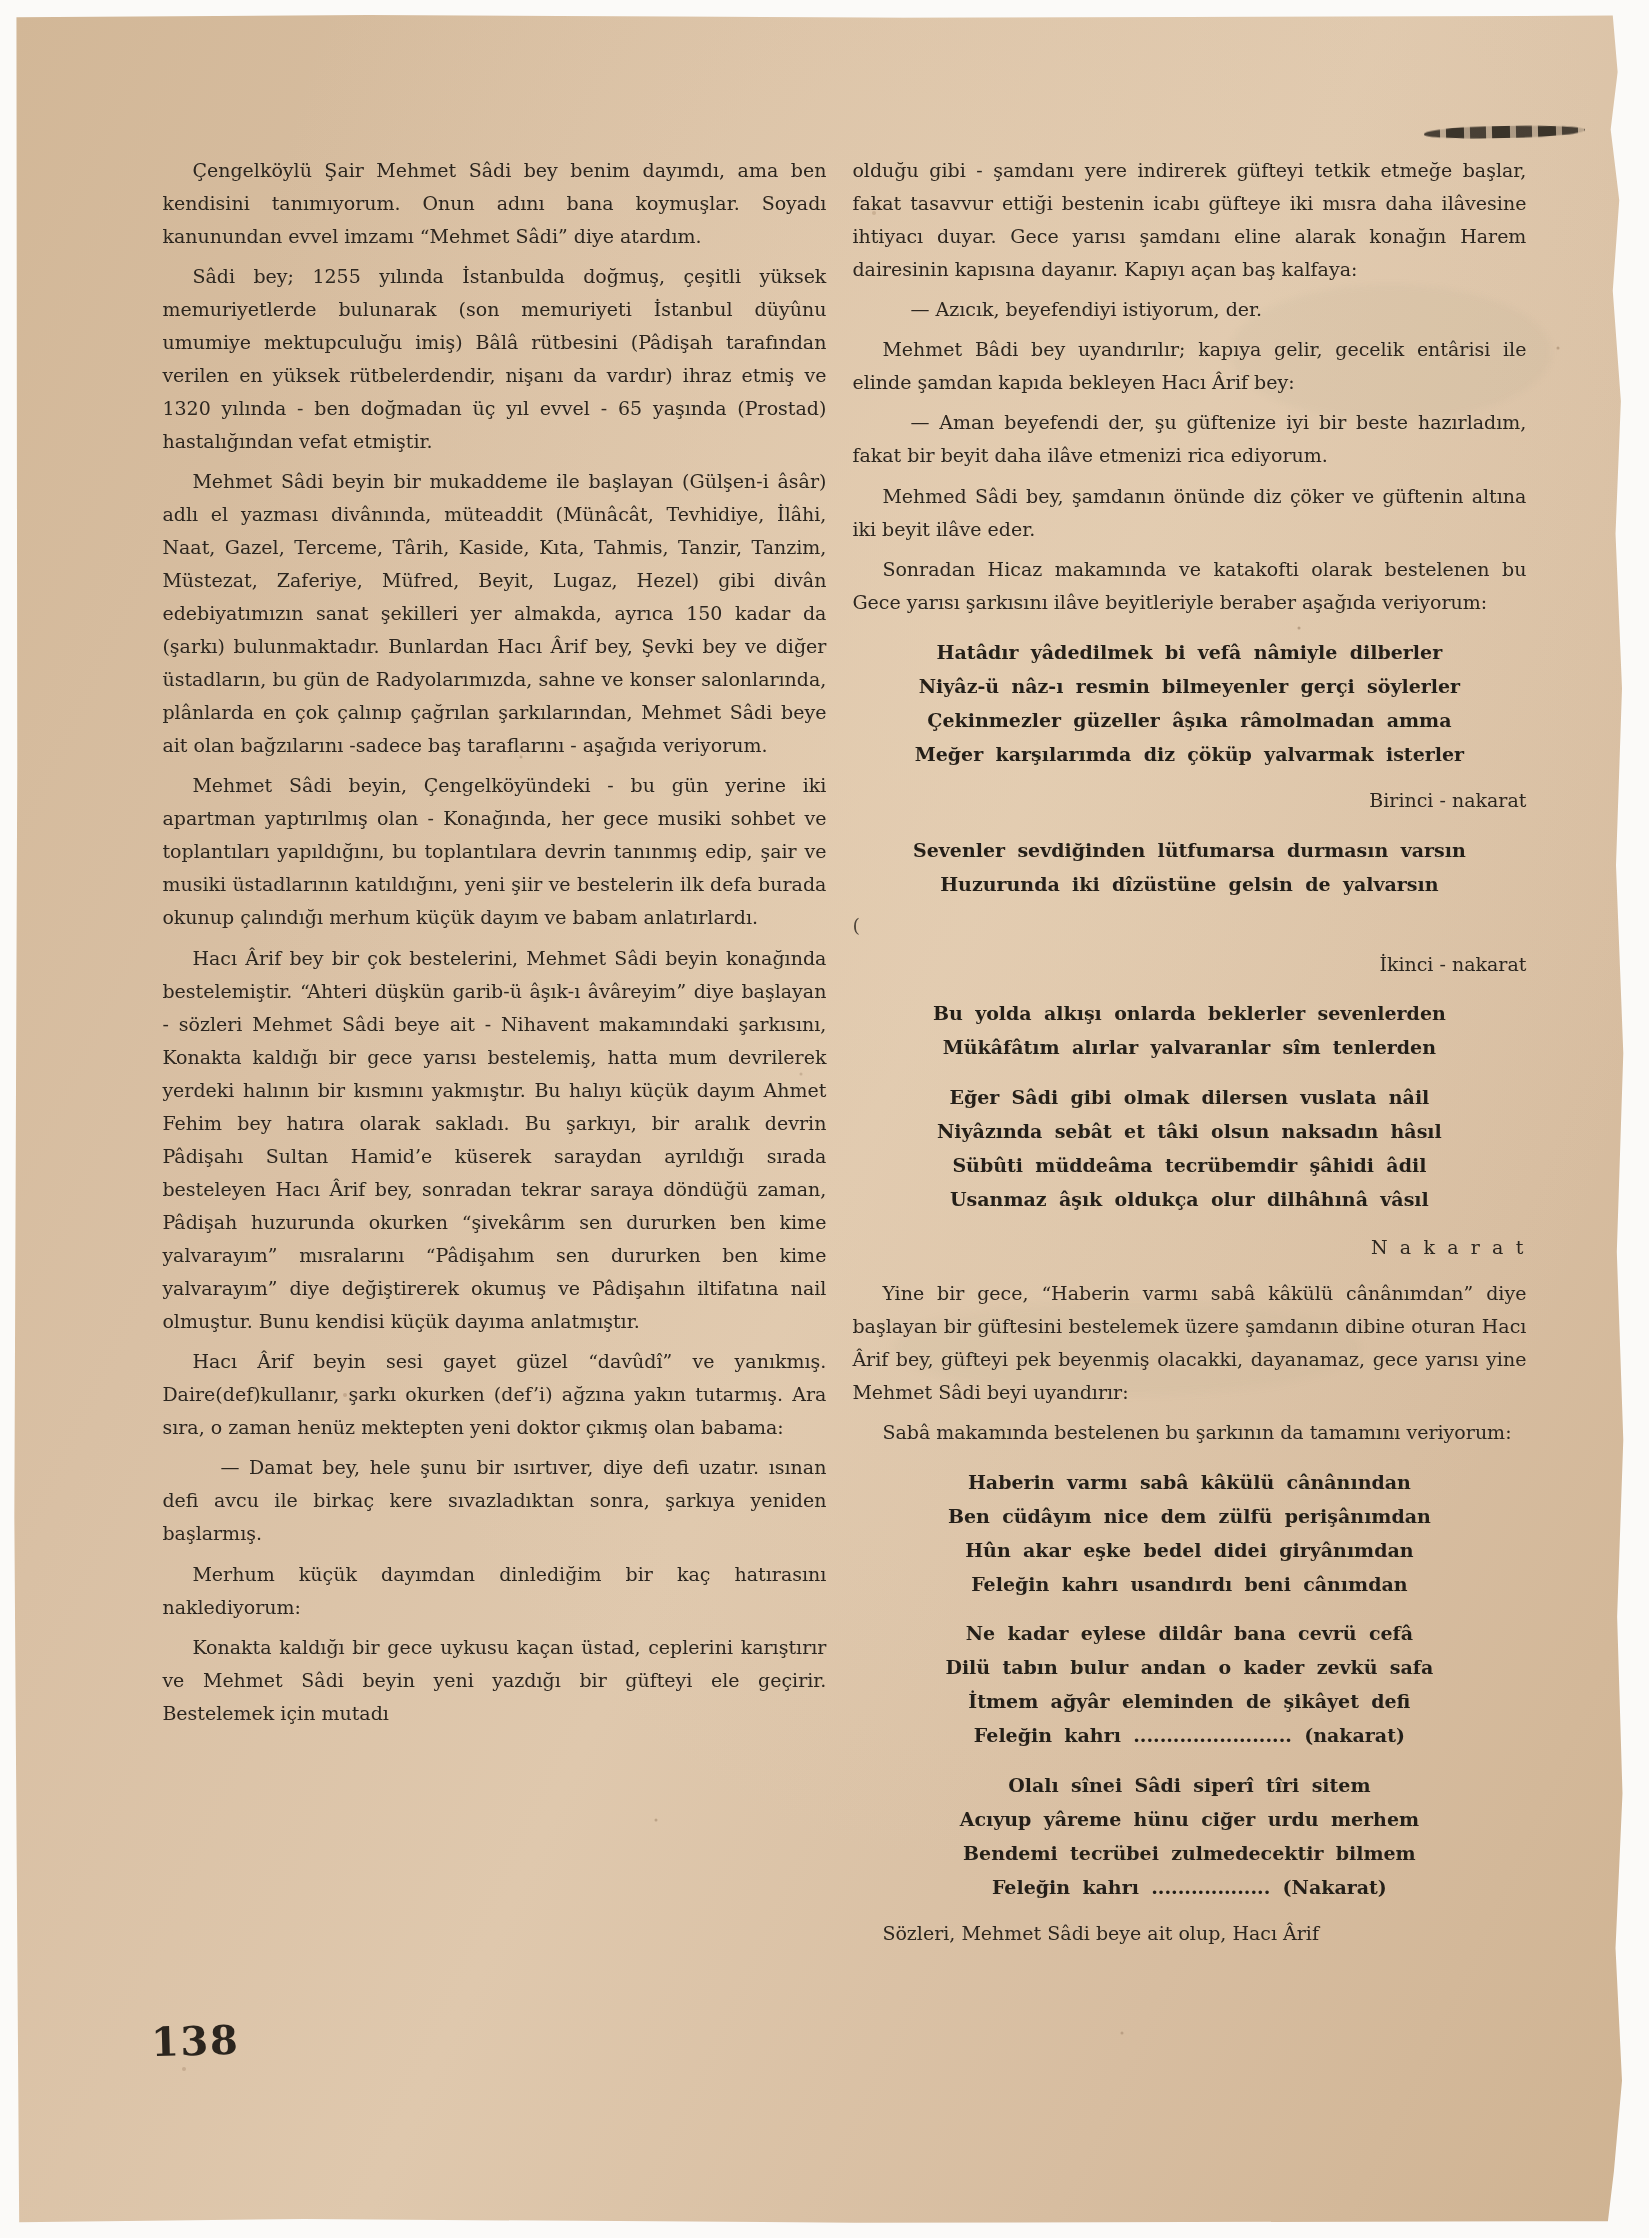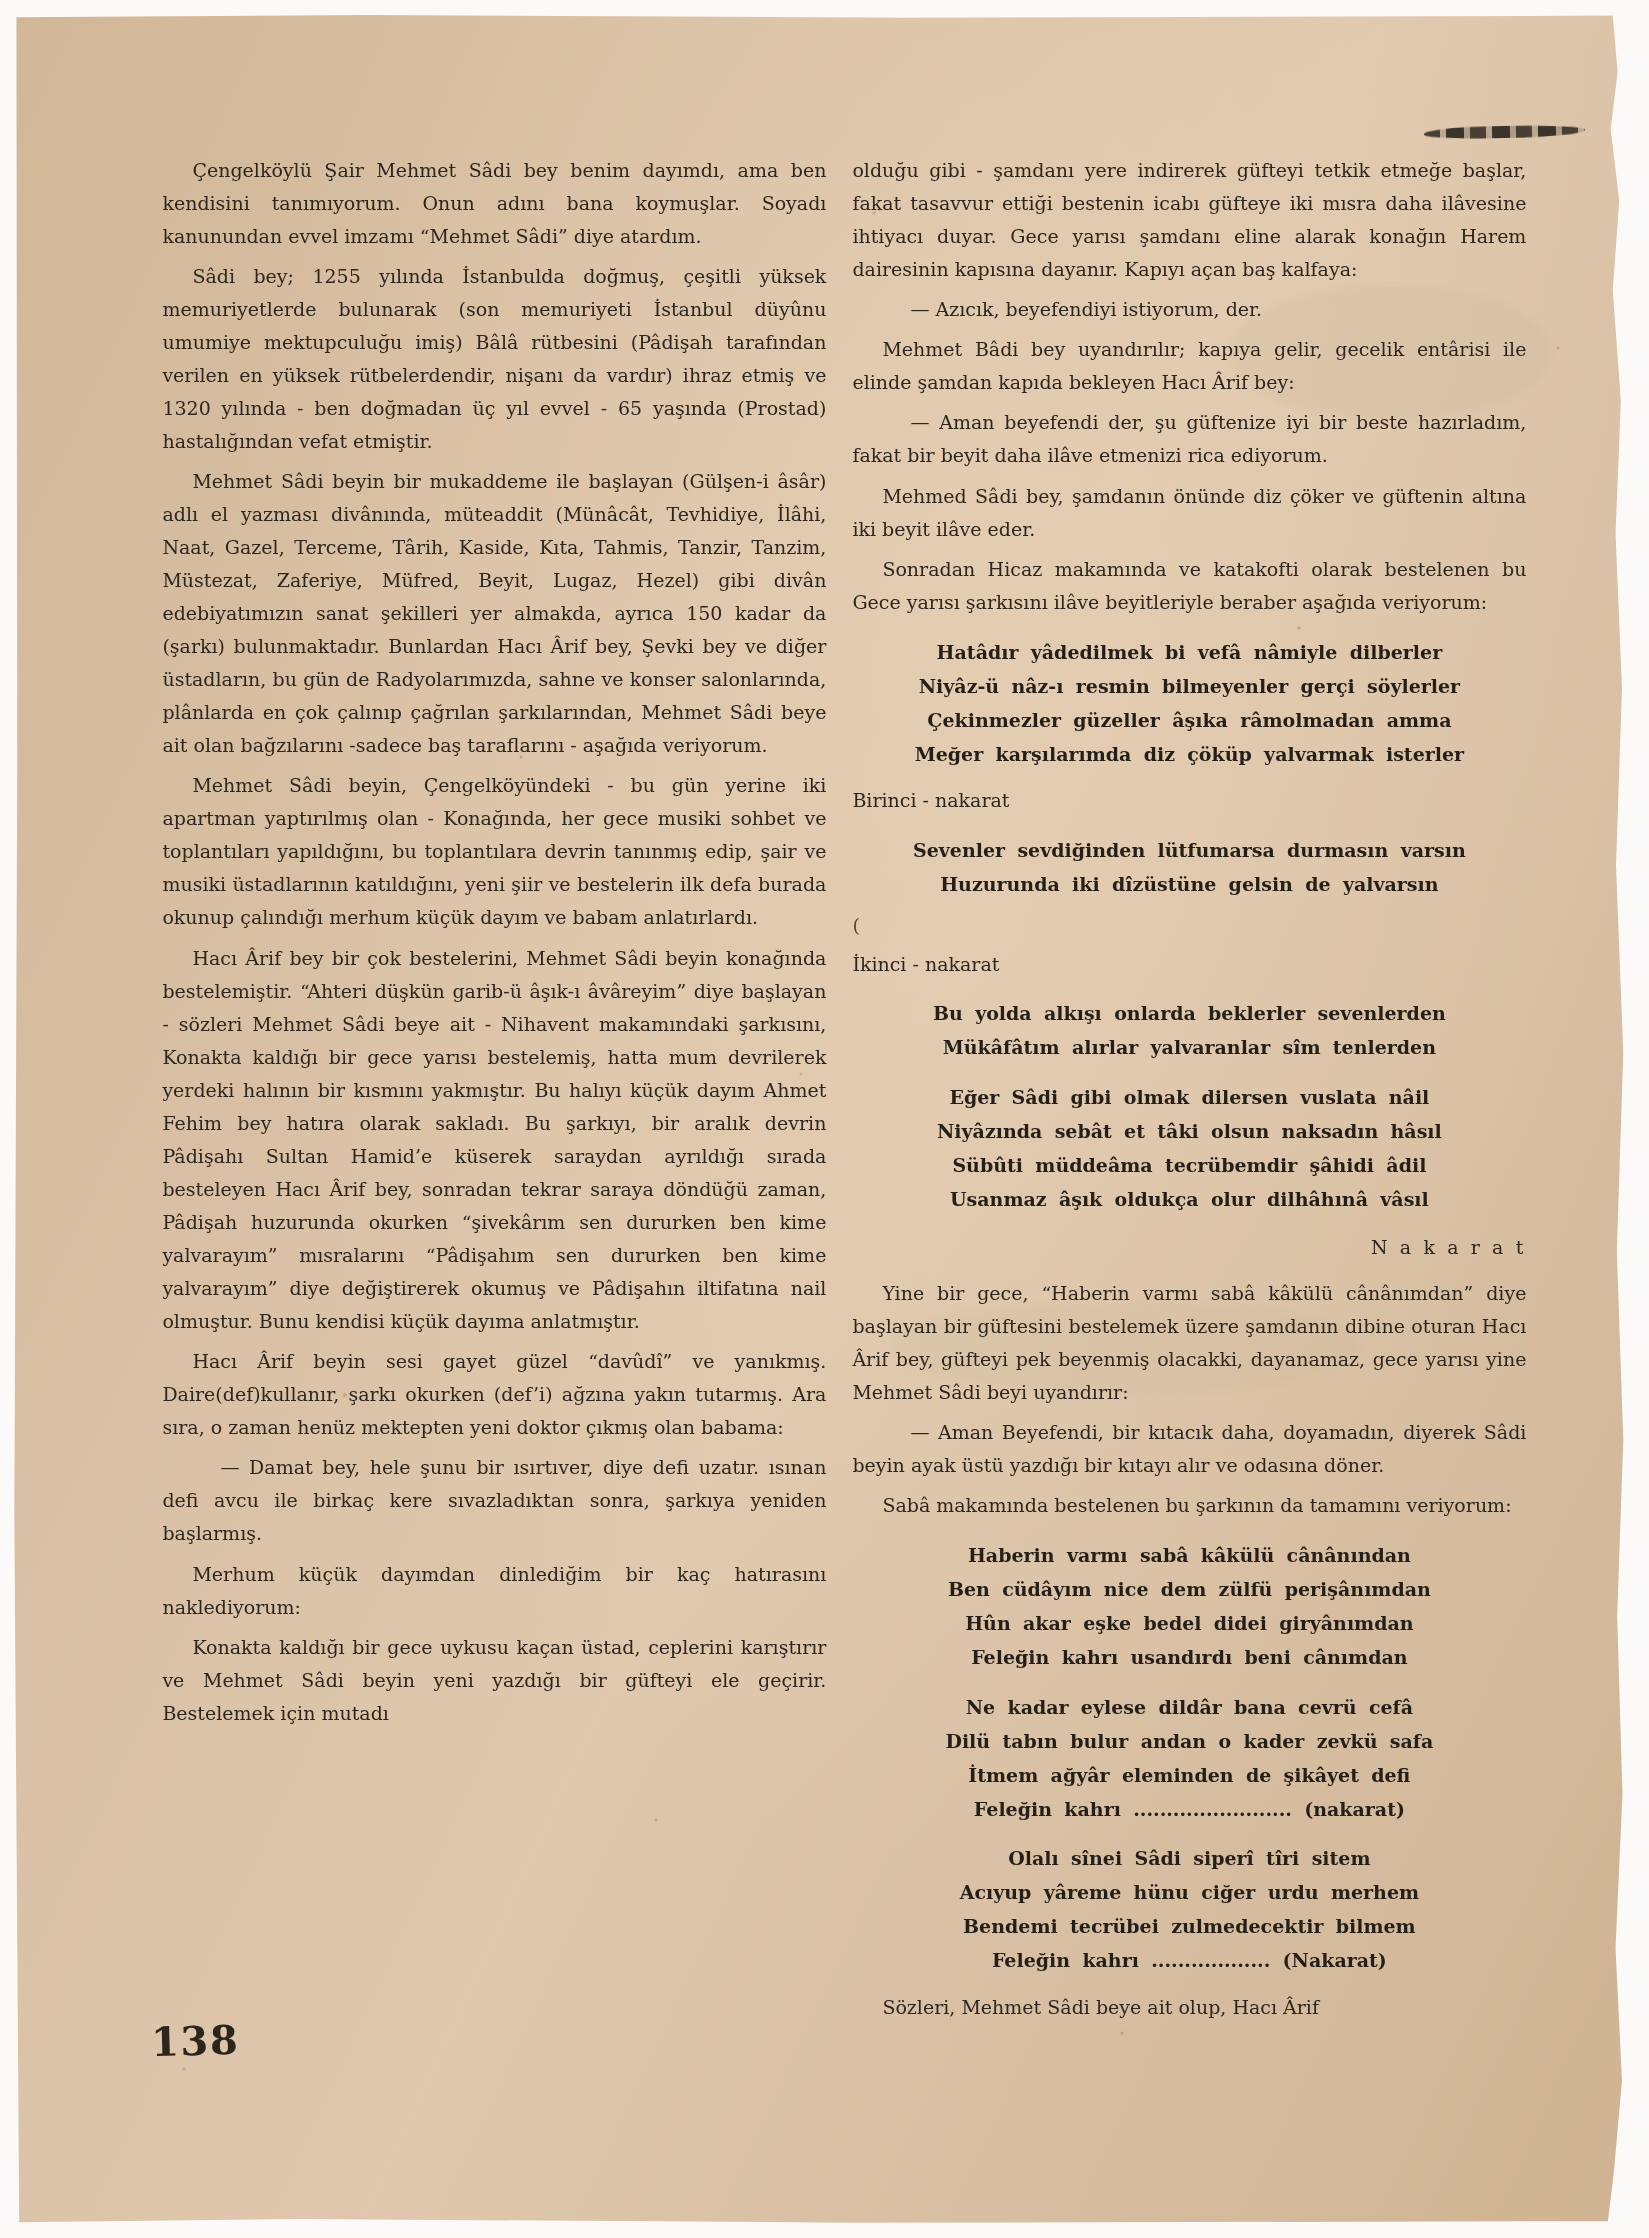--- a/index.html
+++ b/index.html
@@ -49,21 +49,21 @@
     font-size:19px;line-height:33px;color:#2c261f;
     text-align:justify;
   }
   .col-left{left:150px;width:664px;}
   .col-right{left:840px;width:674px;}
   .body-par{margin:0 0 7.3px;text-indent:30px;}
   .body-par.noindent{text-indent:0;}
   .dialogue{margin:0 0 7.3px;text-indent:58px;}
   .verse{margin:15.6px 0 13.5px;}
   .vline{font-weight:700;color:#241f18;line-height:34px;word-spacing:5.7px;text-align:center;}
-  .heading{ text-align:left;margin:10.4px 0 9.3px;text-indent:0;}
+  .heading{ text-align:right;margin:10.4px 0 9.3px;text-indent:0;}
   .heading-spaced{text-align:right;letter-spacing:3.1px;margin:15.6px 0 12.4px;text-indent:0;}
   .stray{margin:0;line-height:23px;text-align:left;color:rgba(44,38,31,.8);}
   .page-number{
     position:absolute;left:139px;top:2002px;
     font-size:40px;font-weight:700;color:#2b251e;letter-spacing:1.6px;
     transform:rotate(-1.5deg);
   }
 </style>
 </head>
 <body>
@@ -120,21 +120,20 @@
     <div class="verse">
       <div class="vline">Eğer Sâdi gibi olmak dilersen vuslata nâil</div>
       <div class="vline">Niyâzında sebât et tâki olsun naksadın hâsıl</div>
       <div class="vline">Sübûti müddeâma tecrübemdir şâhidi âdil</div>
       <div class="vline">Usanmaz âşık oldukça olur dilhâhınâ vâsıl</div>
     </div>
 
     <p class="heading-spaced">N a k a r a t</p>
 
     <p class="body-par">Yine bir gece, “Haberin varmı sabâ kâkülü cânânımdan” diye başlayan bir güftesini bestelemek üzere şamdanın dibine oturan Hacı Ârif bey, güfteyi pek beyenmiş olacakki, dayanamaz, gece yarısı yine Mehmet Sâdi beyi uyandırır:</p>
-    <p class="dialogue">— Aman Beyefendi, bir kıtacık daha, doyamadın, diyerek Sâdi beyin ayak üstü yazdığı bir kıtayı alır ve odasına döner.</p>
     <p class="body-par">Sabâ makamında bestelenen bu şarkının da tamamını veriyorum:</p>
 
     <div class="verse">
       <div class="vline">Haberin varmı sabâ kâkülü cânânından</div>
       <div class="vline">Ben cüdâyım nice dem zülfü perişânımdan</div>
       <div class="vline">Hûn akar eşke bedel didei giryânımdan</div>
       <div class="vline">Feleğin kahrı usandırdı beni cânımdan</div>
     </div>
 
     <div class="verse">

